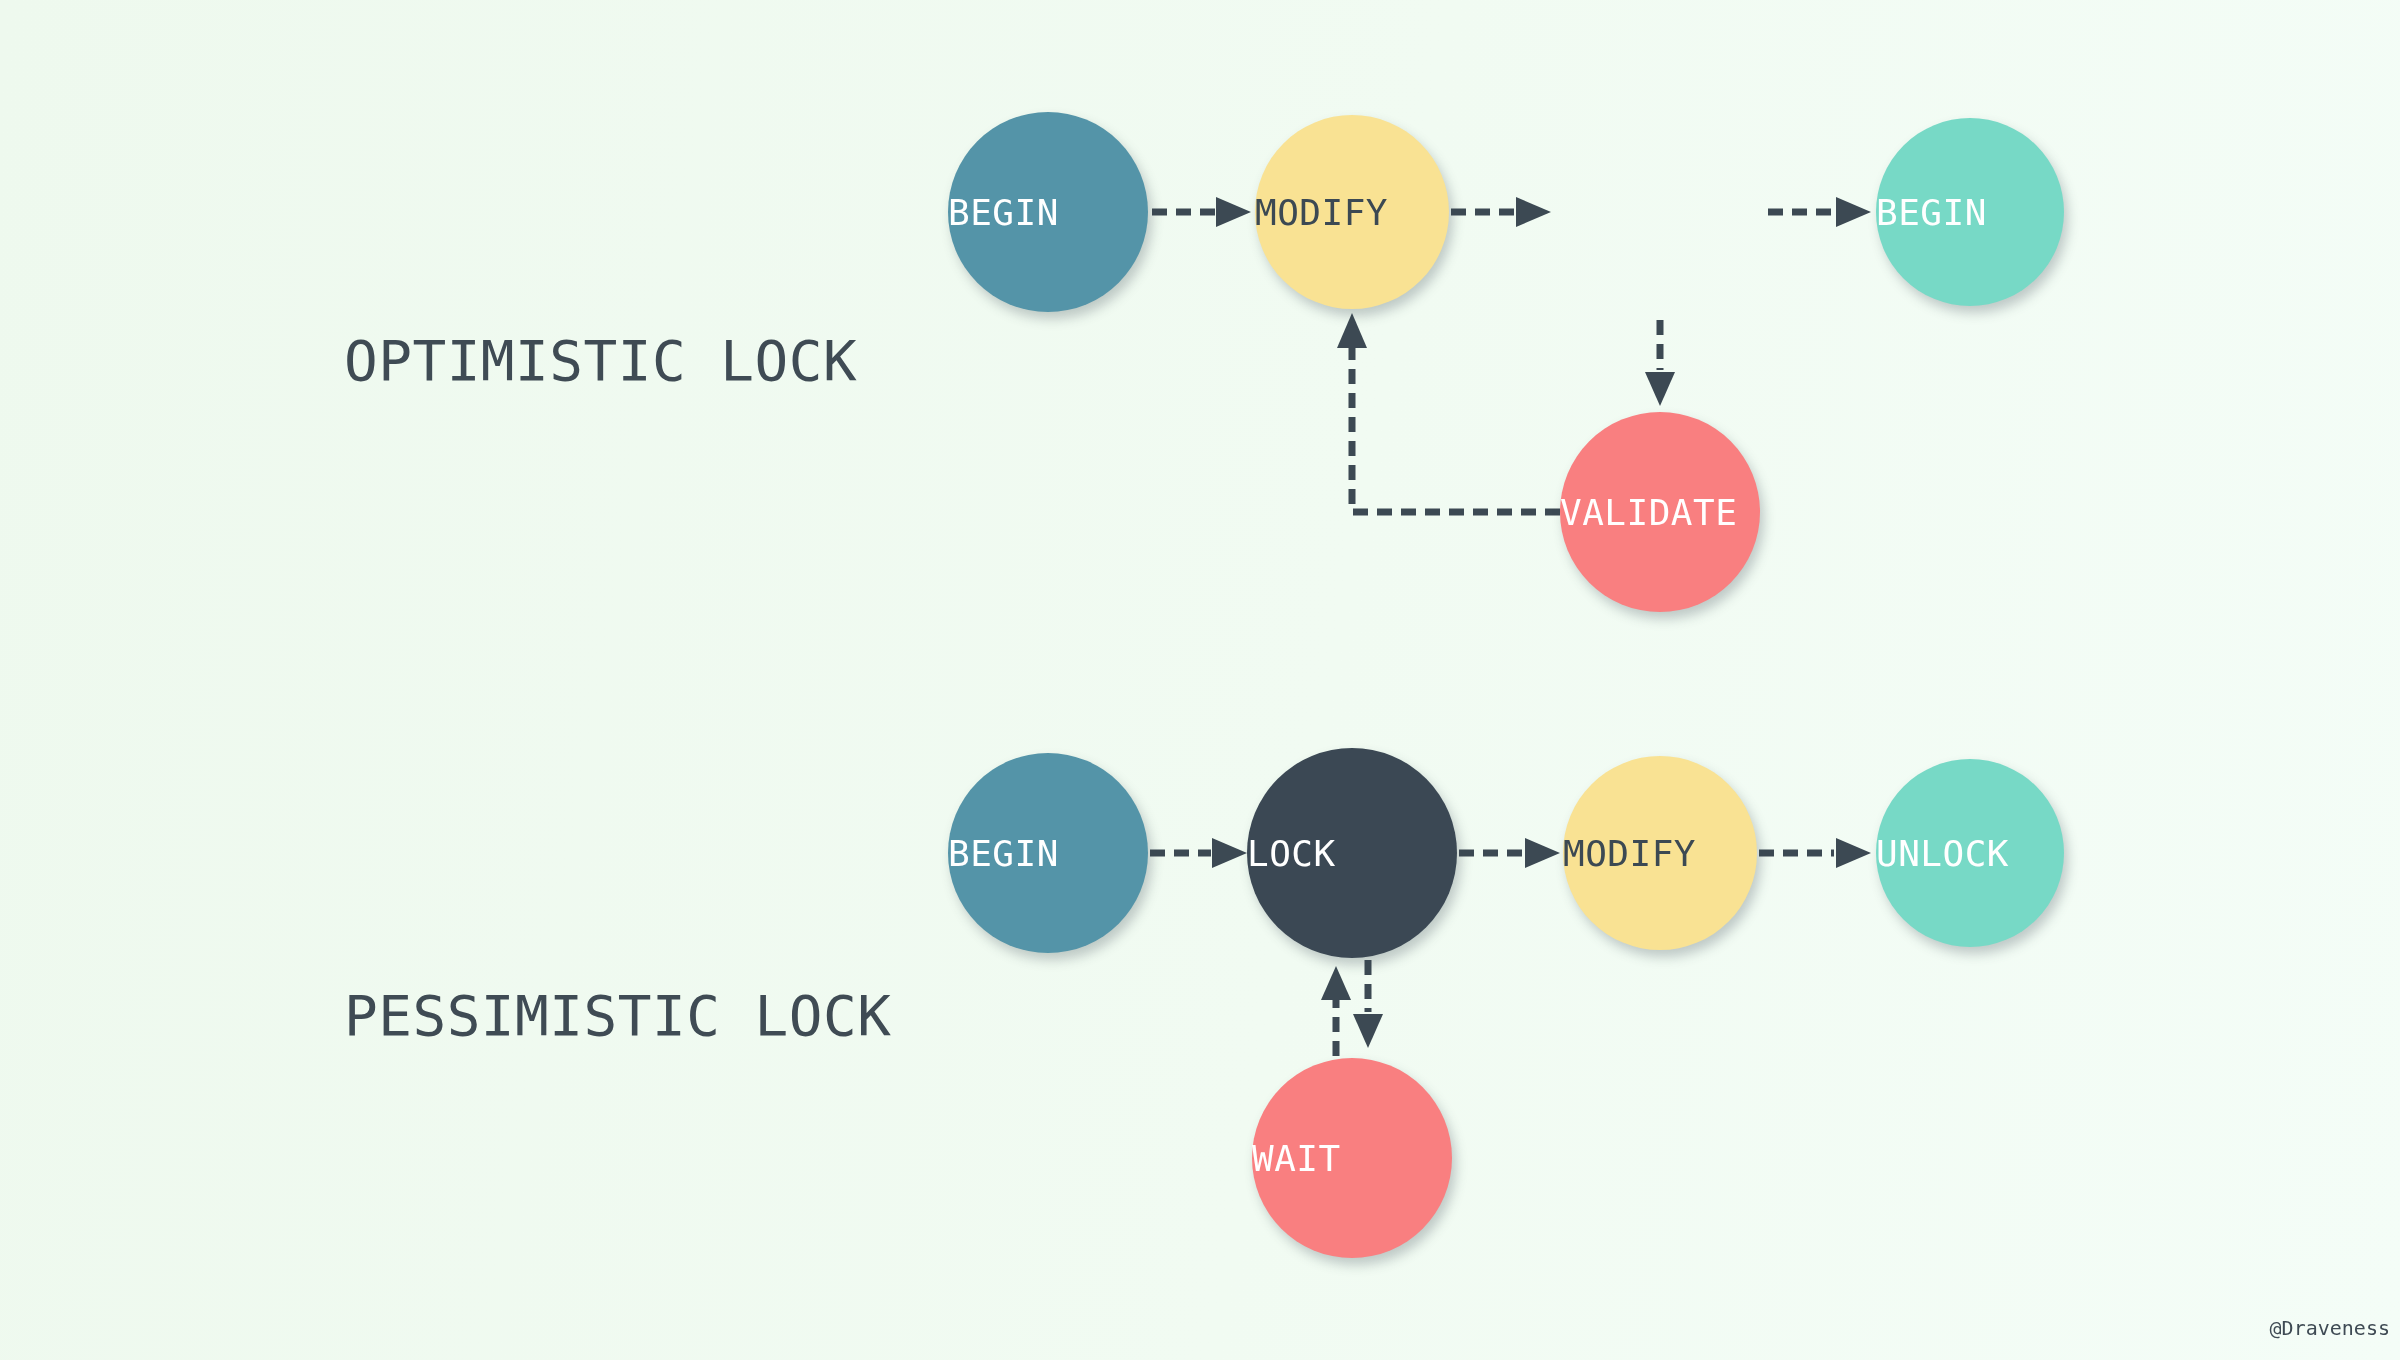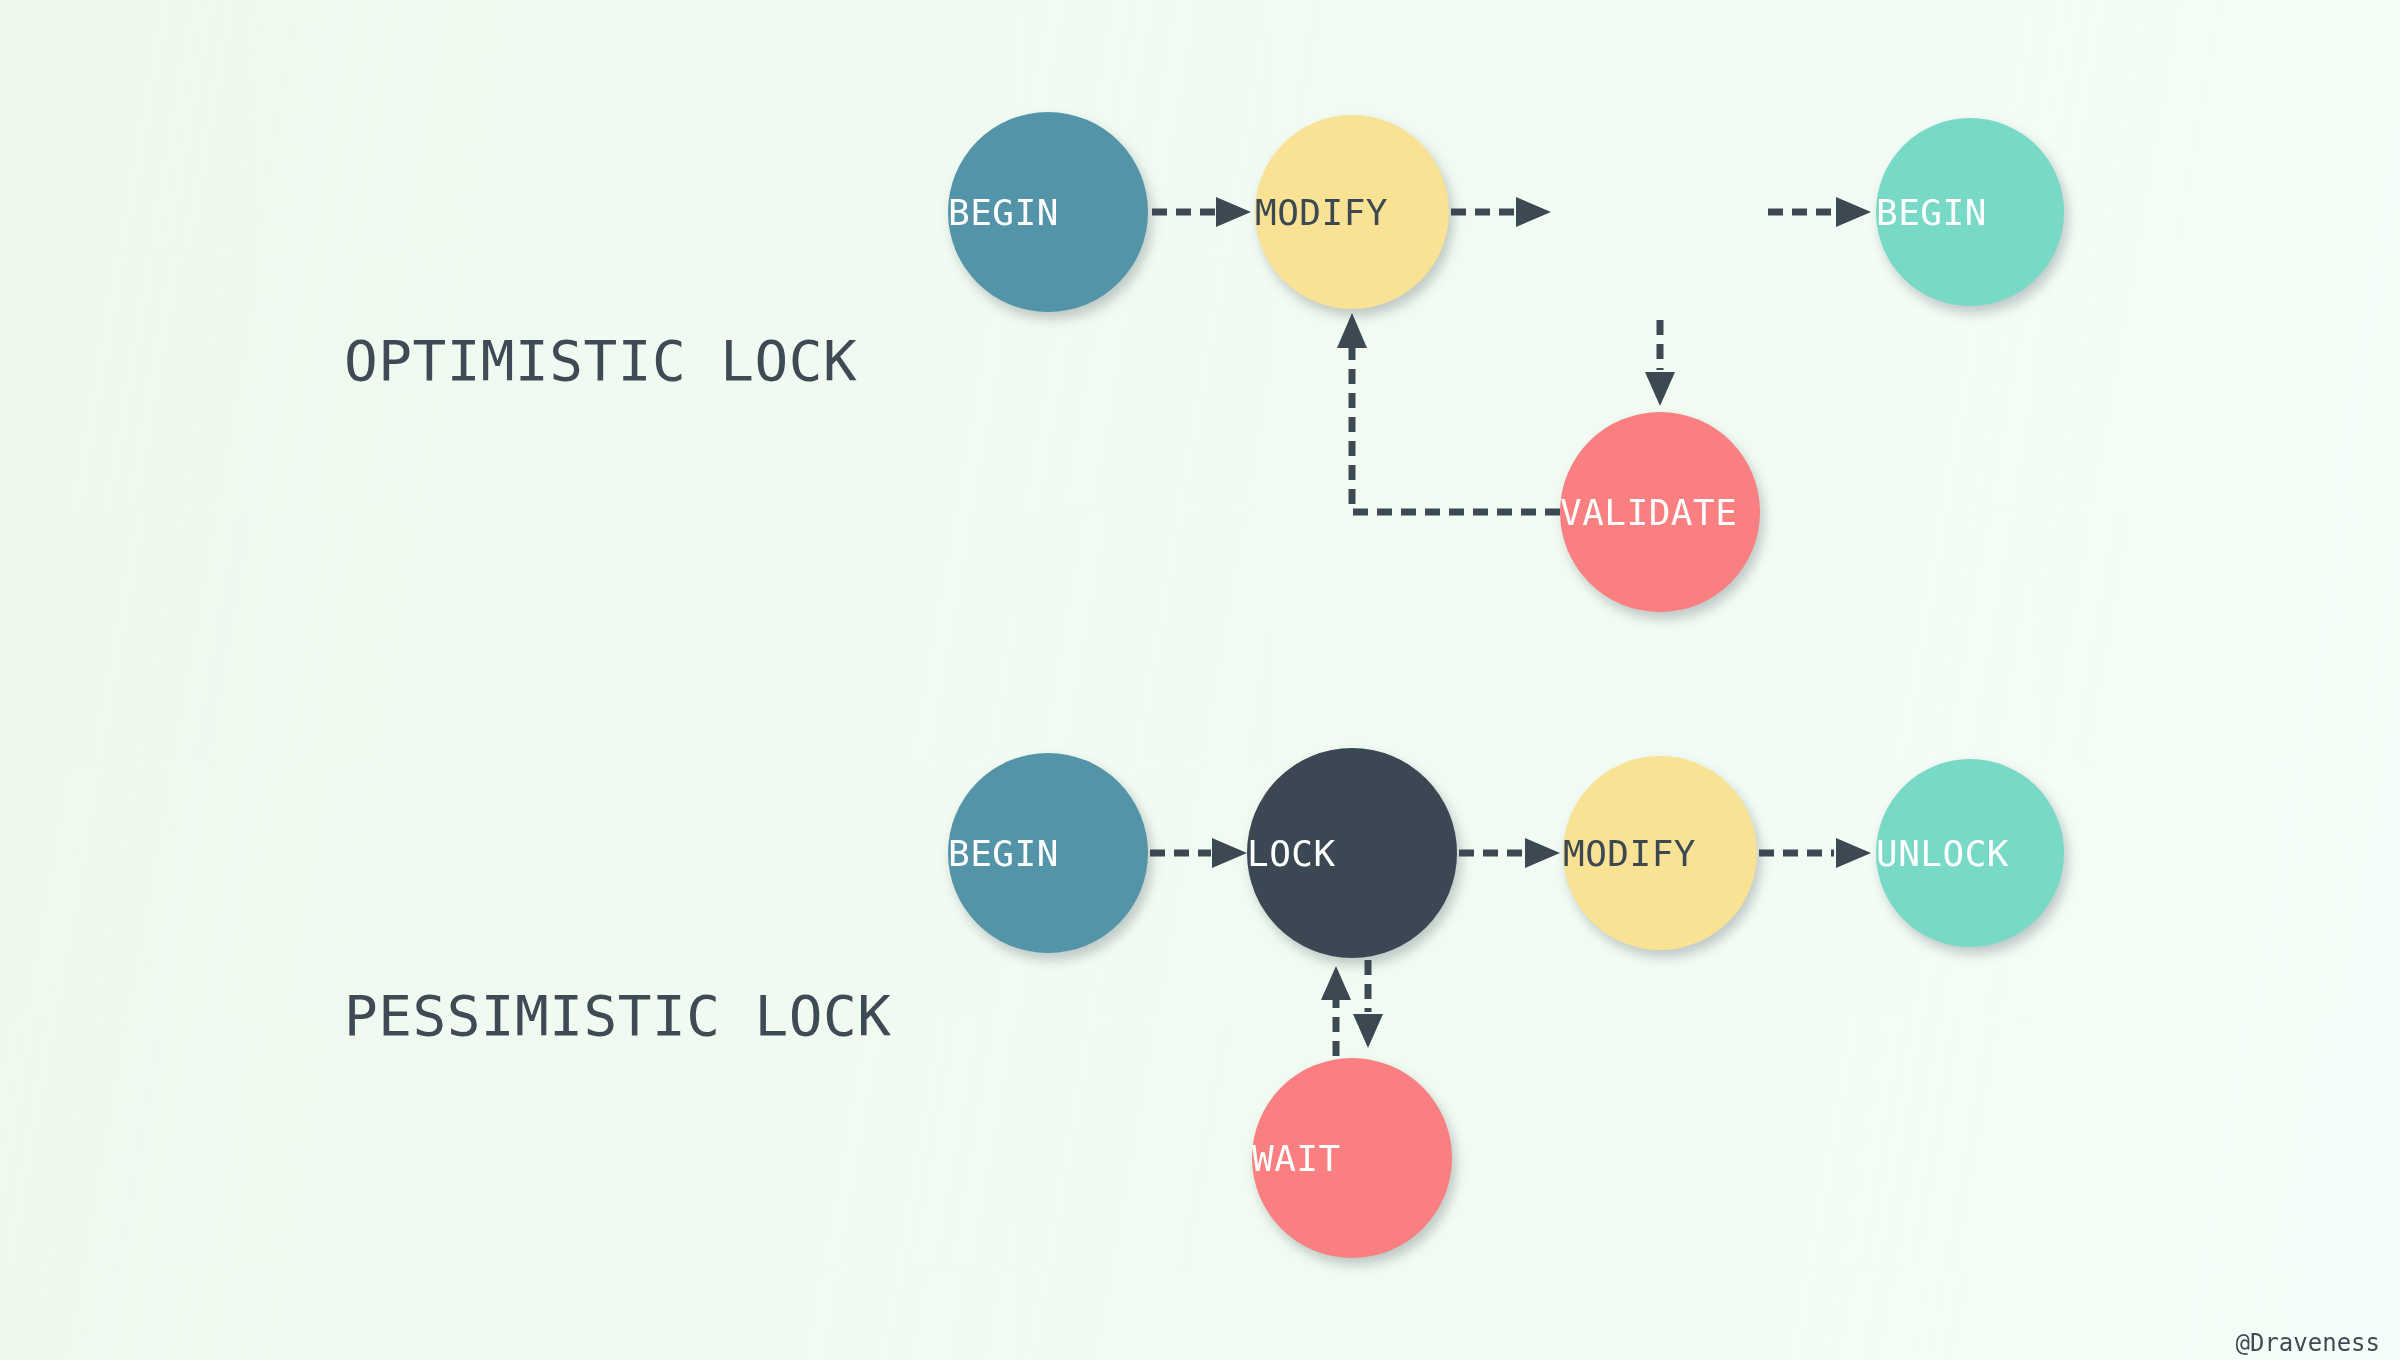--- a/index.html
+++ b/index.html
@@ -46,24 +46,23 @@
   .flow-title{
     position:absolute;
     font-size:56px;
     line-height:1;
     color:var(--title-text);
     letter-spacing:0.5px;
     white-space:nowrap;
   }
   .watermark{
     position:absolute;
-    right:20px;top:1316px;
-    font-size:24px;
+    right:10px;top:1316px;
+    font-size:20px;
     color:var(--title-text);
-    margin-top:13px;
   }
 </style>
 </head>
 <body>
 
 <div class="canvas">
 
   <svg class="edges" viewBox="0 0 2400 1360" width="2400" height="1360" xmlns="http://www.w3.org/2000/svg">
 
     <g>

